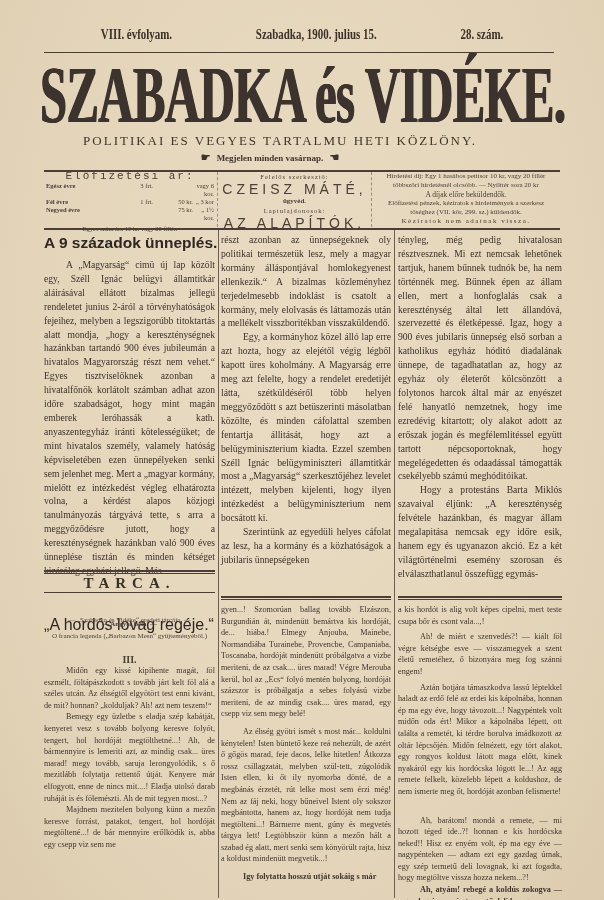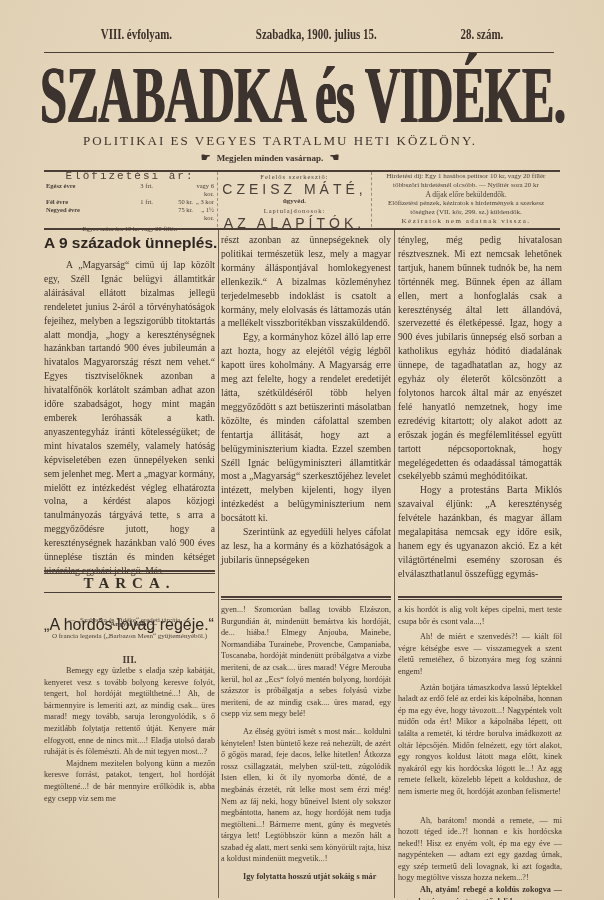--- a/index.html
+++ b/index.html
@@ -146,20 +146,21 @@
   <div class="rule" style="top:599px;left:398px;width:164px;height:1px;"></div>
 
   <div class="tarca">TARCA.</div>
   <div class="feu-title">„A hordós lovag regéje.“</div>
   <div class="feu-meta" style="top:620px;font-weight:bold;">— Angyal Béla. —</div>
   <div class="feu-meta" style="top:632px;">O francia legenda („Barbazon Mesn“ gyüjteményéből.)</div>
   <div class="feu-meta" style="top:616px;">— „Szabadka és Vidéke“ eredeti tárcája. —</div>
   <div class="feu-meta" style="top:654px;font-size:10px;font-weight:bold;">III.</div>
 
   <div class="fcol fcol1">
+    <p class="ind">Midőn egy kissé kipihente magát, föl eszmélt, föltápászkodott s tovább járt kelt föl alá a széles utcán. Az éhségtől elgyötört test enni kivánt, de mit? honnan? „kolduljak? Ah! azt nem teszem!“</p>
     <p class="ind">Bemegy egy üzletbe s eladja szép kabátját, kenyeret vesz s tovább bolyong keresve folyót, tengert, hol hordóját megtölthetné...! Ah, de bármennyire is lemeriti azt, az mindig csak... üres marad! megy tovább, saruja lerongyolódik, s ő mezitlább folytatja rettentő útját. Kenyere már elfogyott, enne de nincs mit....! Eladja utolsó darab ruháját is és fölemészti. Ah de mit tegyen most...?</p>
     <p class="ind">Majdnem mezitelen bolyong künn a mezőn keresve forrást, patakot, tengert, hol hordóját megtöltené...! de bár mennyire erőlködik is, abba egy csepp viz sem me</p>
   </div>
   <div class="fcol fcol2">
     <p>gyen...! Szomorúan ballag tovább Elzászon, Burgundián át, mindenütt bemártva kis hordóját, de... hiába.! Elmegy Anjouba, Mainebe, Normandiába Turainebe, Provencbe, Campaniaba, Toscanaba, hordóját mindenütt próbálgatva a vizbe meriteni, de az csak.... üres marad! Végre Merouba kerül, hol az „Ecs“ folyó mentén bolyong, hordóját százszor is próbálgatja a sebes folyású vizbe meriteni, de az mindig csak.... üres marad, egy csepp viz sem megy belé!</p>
     <p class="ind" style="margin-top:6px;">Az éhség gyötri ismét s most már... koldulni kénytelen! Isten büntető keze reá nehezült, de azért ő gőgös marad, feje dacos, lelke hitetlen! Átkozza rossz csillagzatát, melyben szül-tett, zúgolódik Isten ellen, ki őt ily nyomorba dönté, de a megbánás érzetét, rút lelke most sem érzi még! Nem az fáj neki, hogy bűneivel Istent oly sokszor megbántotta, hanem az, hogy hordóját nem tudja megtölteni...! Bármerre ment, gúny és megvetés tárgya lett! Legtöbbször künn a mezőn hált a szabad ég alatt, mert senki sem könyörült rajta, hisz a koldust mindenütt megvetik...!</p>
     <p class="ind" style="margin-top:6px;font-weight:bold;">Igy folytatta hosszú utját sokáig s már</p>
   </div>
   <div class="fcol fcol3">
     <p>a kis hordót is alig volt képes cipelni, mert teste csupa bőr és csont vala...,!</p>

